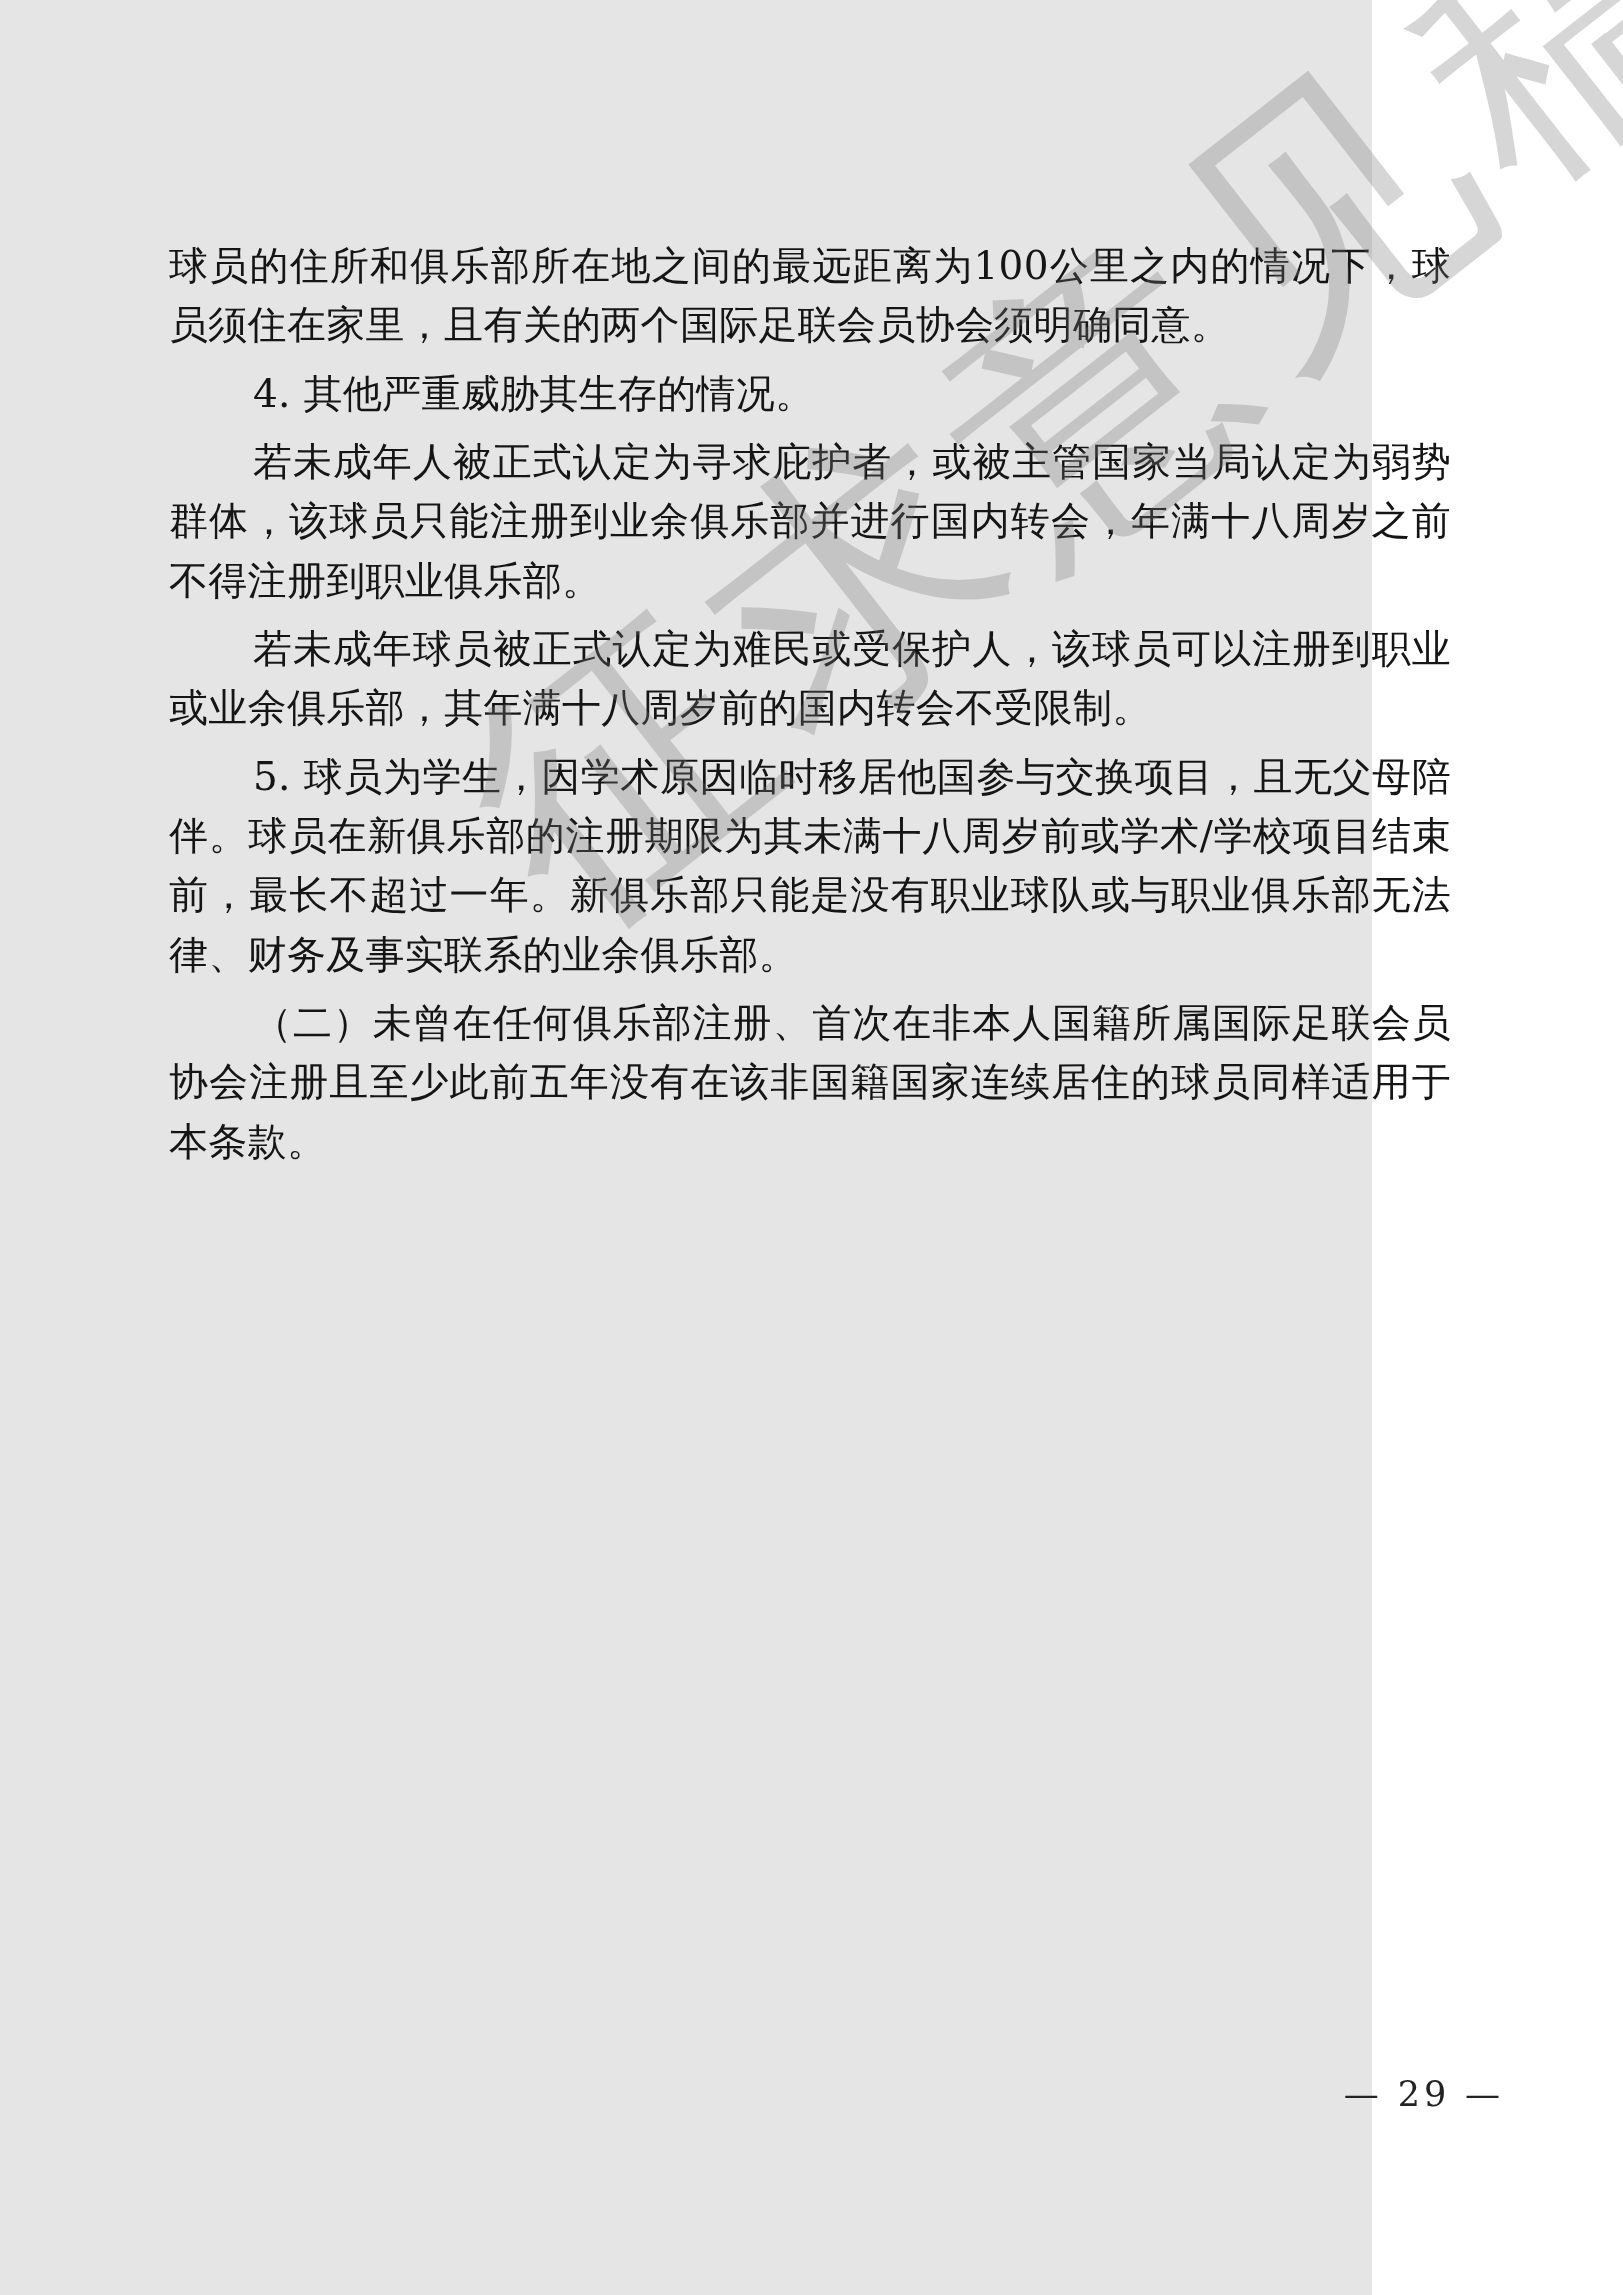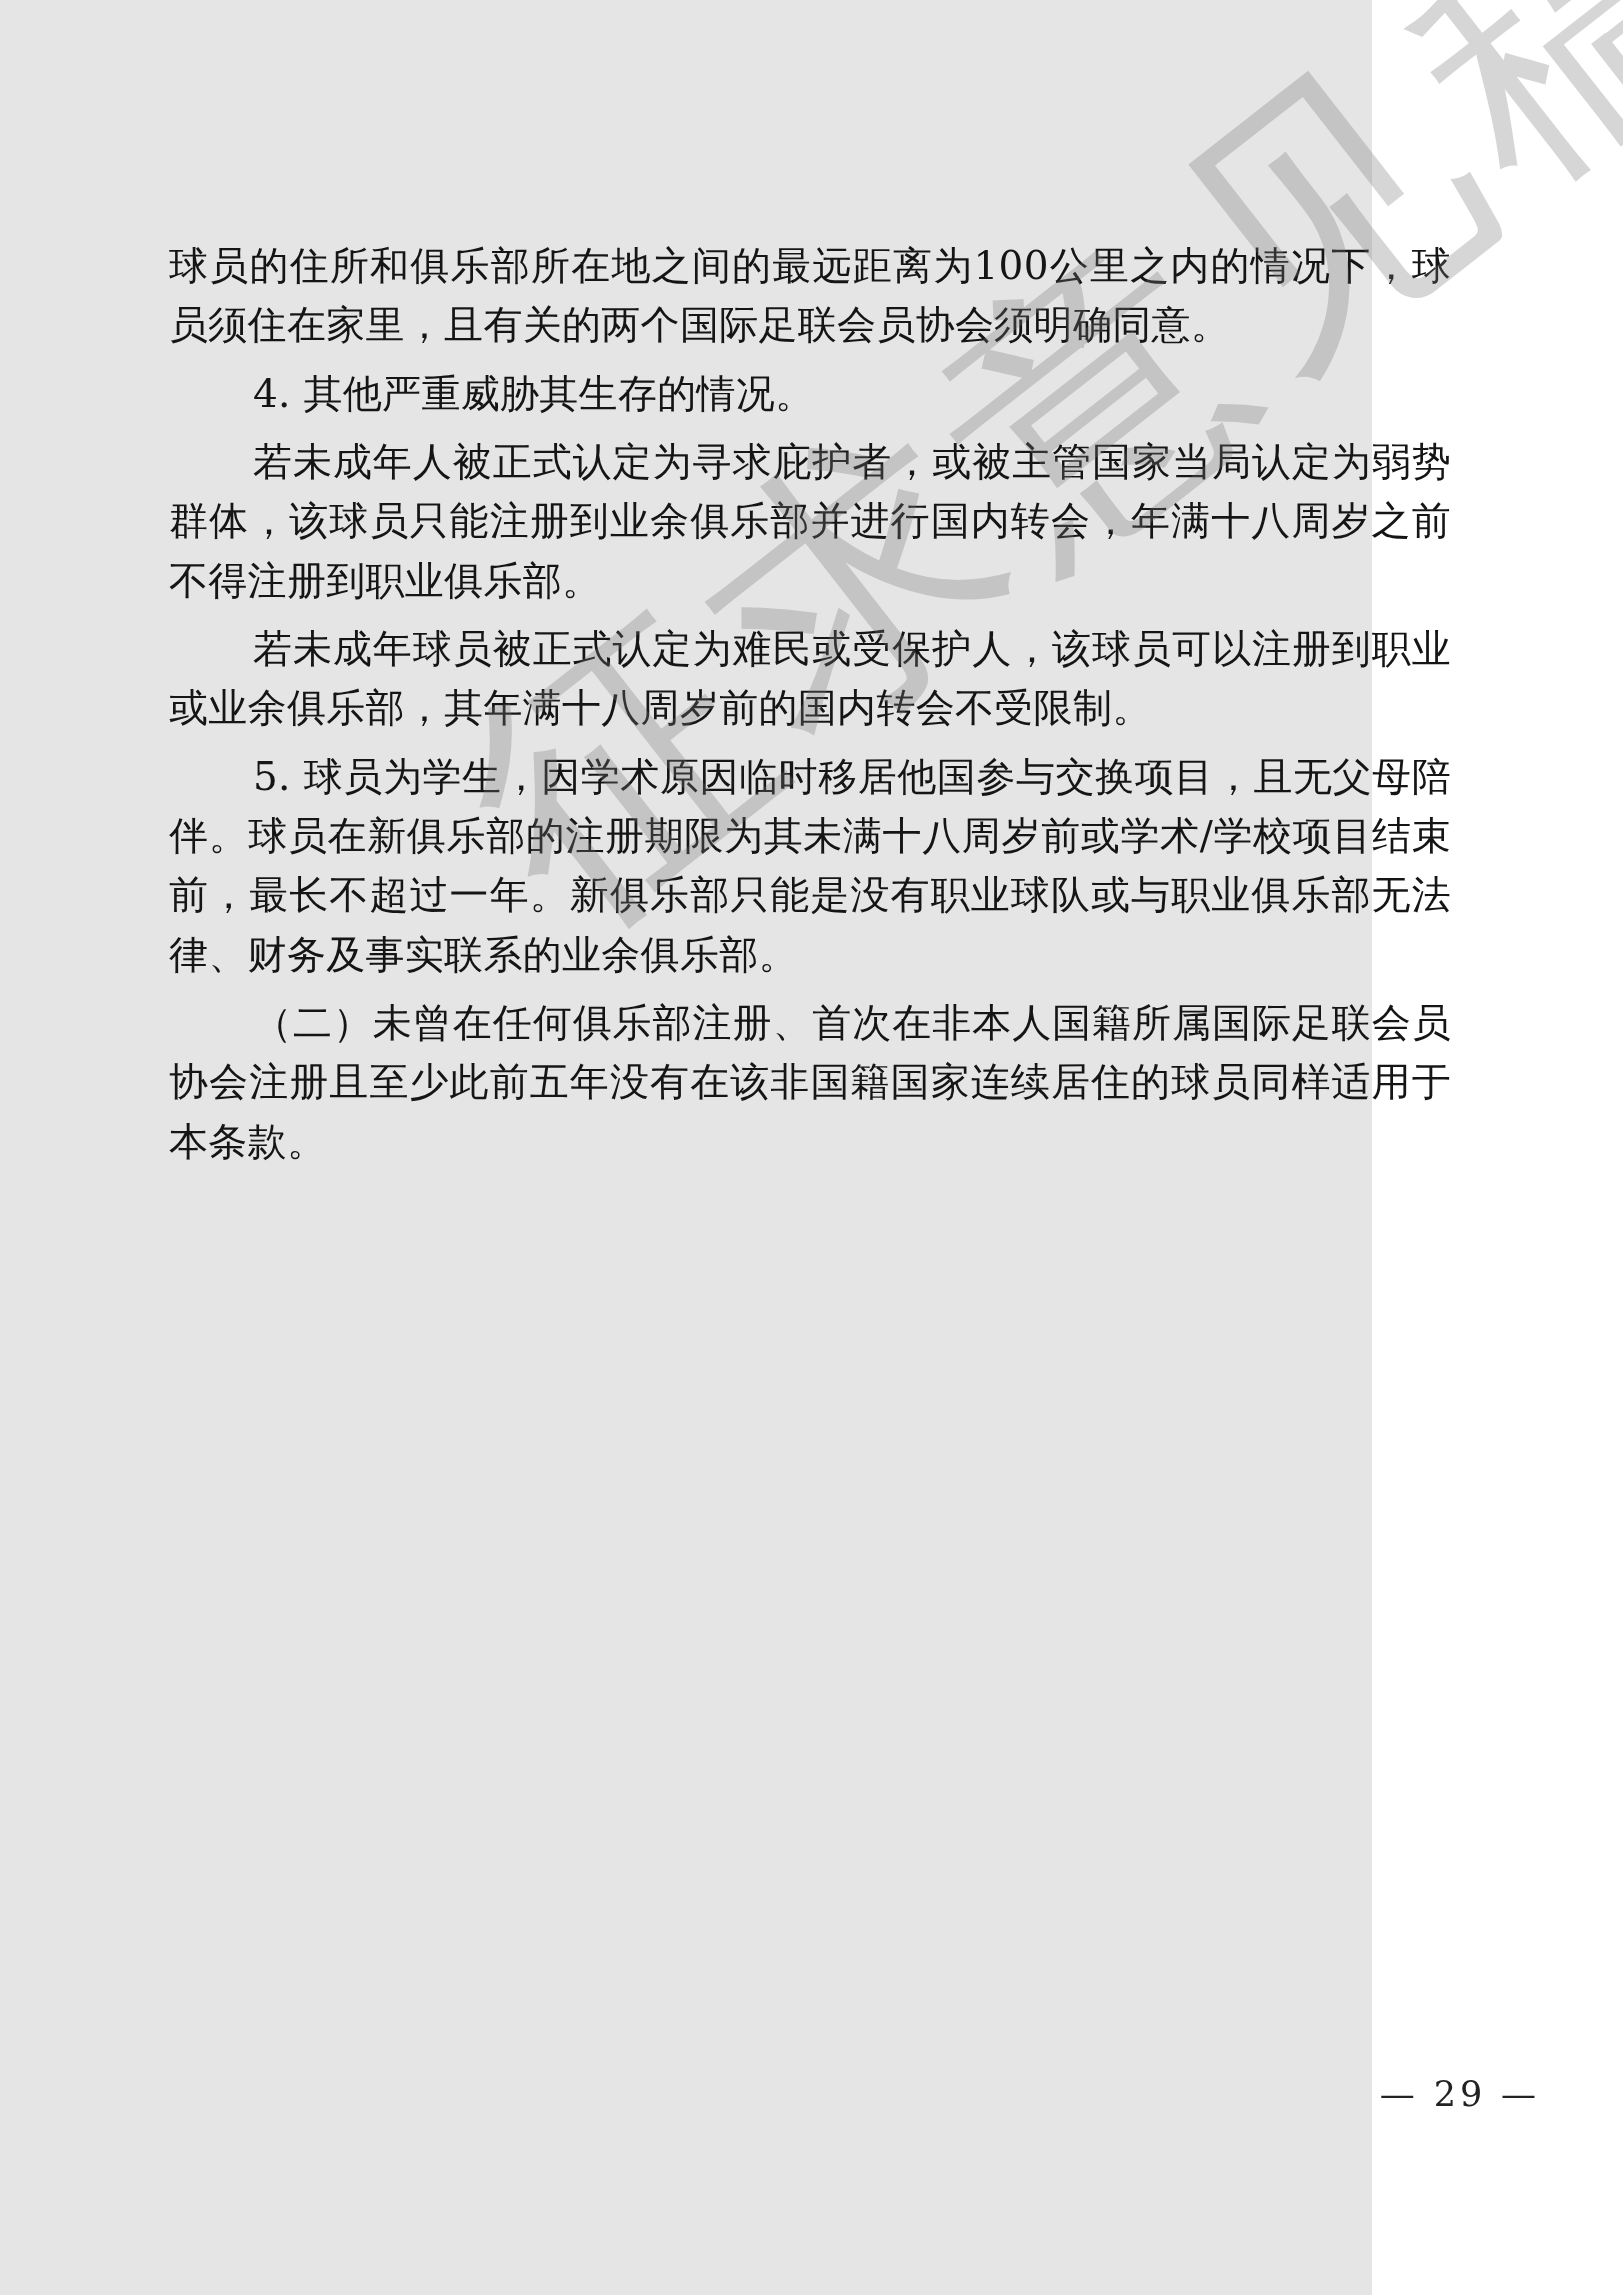--- a/index.html
+++ b/index.html
@@ -62,21 +62,21 @@
     transform: rotate(-38deg);
     transform-origin: left top;
     letter-spacing: 19.6px;
   }
   .footer {
     position: absolute;
     left: 0;
     top: 2074px;
     width: 1623px;
     text-align: right;
-    padding-right: 83px;
+    padding-right: 119px;
     box-sizing: border-box;
     font-size: 35px;
     color: #222;
     letter-spacing: 3.9px;
   }
 </style>
 </head>
 <body>
 
 <div class="page">

